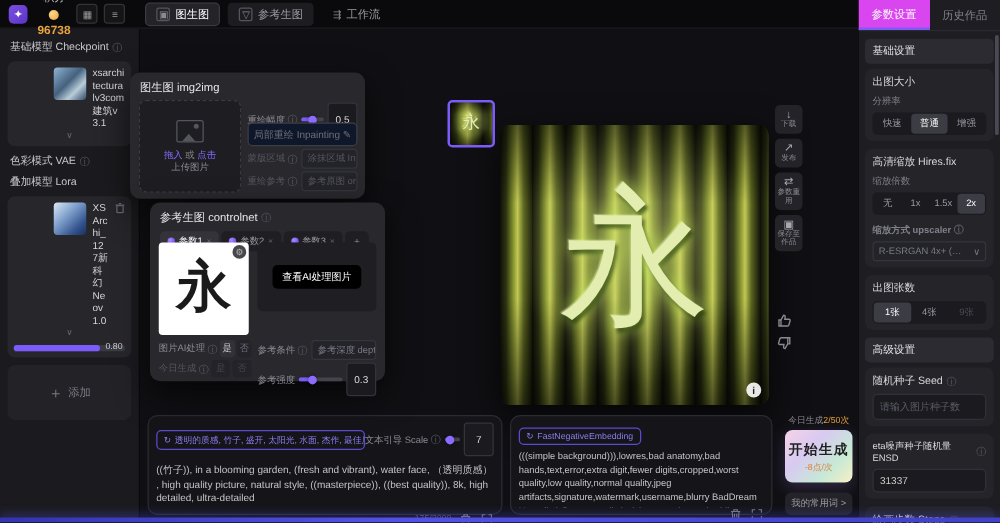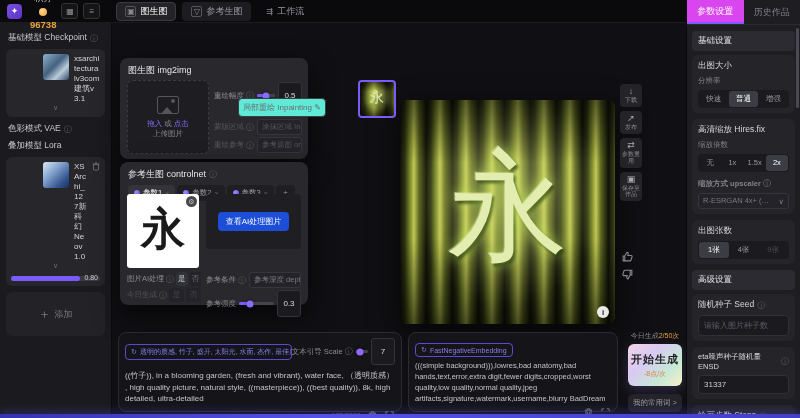--- a/index.html
+++ b/index.html
@@ -43,32 +43,32 @@
   .upl-ic:before{content:"";position:absolute;left:2px;bottom:-2px;border-left:7px solid transparent;border-right:7px solid transparent;border-bottom:8px solid #55555d;}
   .upl-ic:after{content:"";position:absolute;right:3px;top:2px;width:4px;height:4px;border-radius:50%;background:#55555d;}
   .upl-txt{font-size:7.5px;color:#8a8a92;text-align:center;}
   .pu{color:#8b6cff;}
   .ctl-lbl{font-size:7.5px;color:#8a8a92;display:flex;align-items:center;gap:2px;flex:none;}
   .ctl-lbl.dis{color:#55555d;}
   .slider{height:3px;background:#44444c;border-radius:2px;position:relative;}
   .slider .fl{position:absolute;left:0;top:0;bottom:0;background:#7b5cfa;border-radius:2px;}
   .slider .kn{position:absolute;top:50%;width:7px;height:7px;border-radius:50%;background:#8b6cff;transform:translate(-50%,-50%);box-shadow:0 0 3px rgba(0,0,0,.5);}
   .valbox{background:#1a1a1f;border:1px solid #33333b;border-radius:3px;color:#ddd;font-size:8px;text-align:center;padding:8px 3px;min-width:16px;}
-  .gbtn{border:1px solid #3c3c44;background:#5eead4;color:#6e6e78;font-size:8px;border-radius:4px;text-align:center;padding:3px 0;margin-left:24px;}
+  .gbtn{border:1px solid #3c3c44;background:#0f172a;color:#6e6e78;font-size:8px;border-radius:4px;text-align:center;padding:3px 0;}
   .dd{background:#232329;border:1px solid #35353d;border-radius:3px;color:#7a7a84;font-size:7.5px;padding:2px 4px;display:flex;align-items:center;gap:3px;white-space:nowrap;overflow:hidden;}
   .dd.dis{color:#55555d;}
   .cn-tabs{display:flex;gap:2px;padding:0 8px;}
   .cn-tab{display:flex;align-items:center;gap:3px;font-size:7.5px;color:#9a9aa2;background:#1e1e23;border-radius:4px 4px 0 0;padding:3px 6px;}
   .cn-tab.active{background:#333339;color:#fff;}
   .cndot{width:6px;height:6px;border-radius:50%;background:radial-gradient(circle at 35% 35%,#a88cff,#5c35d8);}
   .cnx{color:#6a6a74;font-size:7px;}
   .ynbtn{width:18px;font-size:7.5px;color:#c8c8cc;background:#313138;border-radius:3px;text-align:center;padding:2px 0;}
   .ynbtn.off{background:#232329;color:#6e6e78;}
   .ynbtn.dis{background:#232329;color:#44444c;}
-  .purple-btn{background:#1d4ed8;color:#fff;font-size:8px;border-radius:4px;text-align:center;padding:4px 8px;}
+  .purple-btn{background:#000000;color:#fff;font-size:8px;border-radius:4px;text-align:center;padding:4px 8px;}
   
   .bamboo{background:
     radial-gradient(ellipse at 50% 42%, rgba(225,235,130,.55), rgba(40,45,10,0) 62%),
     repeating-linear-gradient(90deg,#0e100a 0px,#2e3512 5px,#7c8a2c 10px,#c2c854 14px,#5c6620 19px,#141608 26px);
     position:relative;overflow:hidden;}
   .bamboo:after{content:"";position:absolute;inset:0;background:linear-gradient(180deg,rgba(0,0,0,.55),rgba(0,0,0,0) 28%,rgba(0,0,0,0) 62%,rgba(0,0,0,.6));}
   .glyph{position:absolute;left:50%;top:48%;transform:translate(-50%,-50%);font-family:"DejaVu Serif","Liberation Serif",serif;color:#e4edb0;
     text-shadow:0 0 14px rgba(190,225,90,.9),2px 3px 3px rgba(15,30,0,.85),-1px -1px 1px rgba(255,255,220,.5);z-index:2;}
   .act-btn{width:22px;background:#232328;border-radius:4px;color:#a8a8b0;display:flex;flex-direction:column;align-items:center;padding:3px 0;gap:1px;}
   .act-btn .ic{font-size:9px;line-height:1;}
@@ -173,21 +173,21 @@
       <div class="fl"></div>
       <span style="position:absolute;right:2px;top:-2px;font-size:7px;color:#ccc;">0.80</span>
     </div>
   </div>
   <div class="addbox">
     <span style="font-size:12px;">＋</span>
     <span>添加</span>
   </div>
 </div>
 
-<div class="panel abs" style="left:120px;top:58px;width:188px;height:101px;">
+<div class="panel abs" style="left:104px;top:58px;width:188px;height:101px;">
   <div class="ptitle">
       <span>图生图 img2img</span>
     </div>
   <div class="upload abs" style="left:7px;top:22px;width:80px;height:72px;">
     <div class="upl-ic"></div>
     <div class="upl-txt">
       <span class="pu">拖入</span>
       <span>或</span>
       <span class="pu">点击</span><br>
       <span>上传图片</span>

